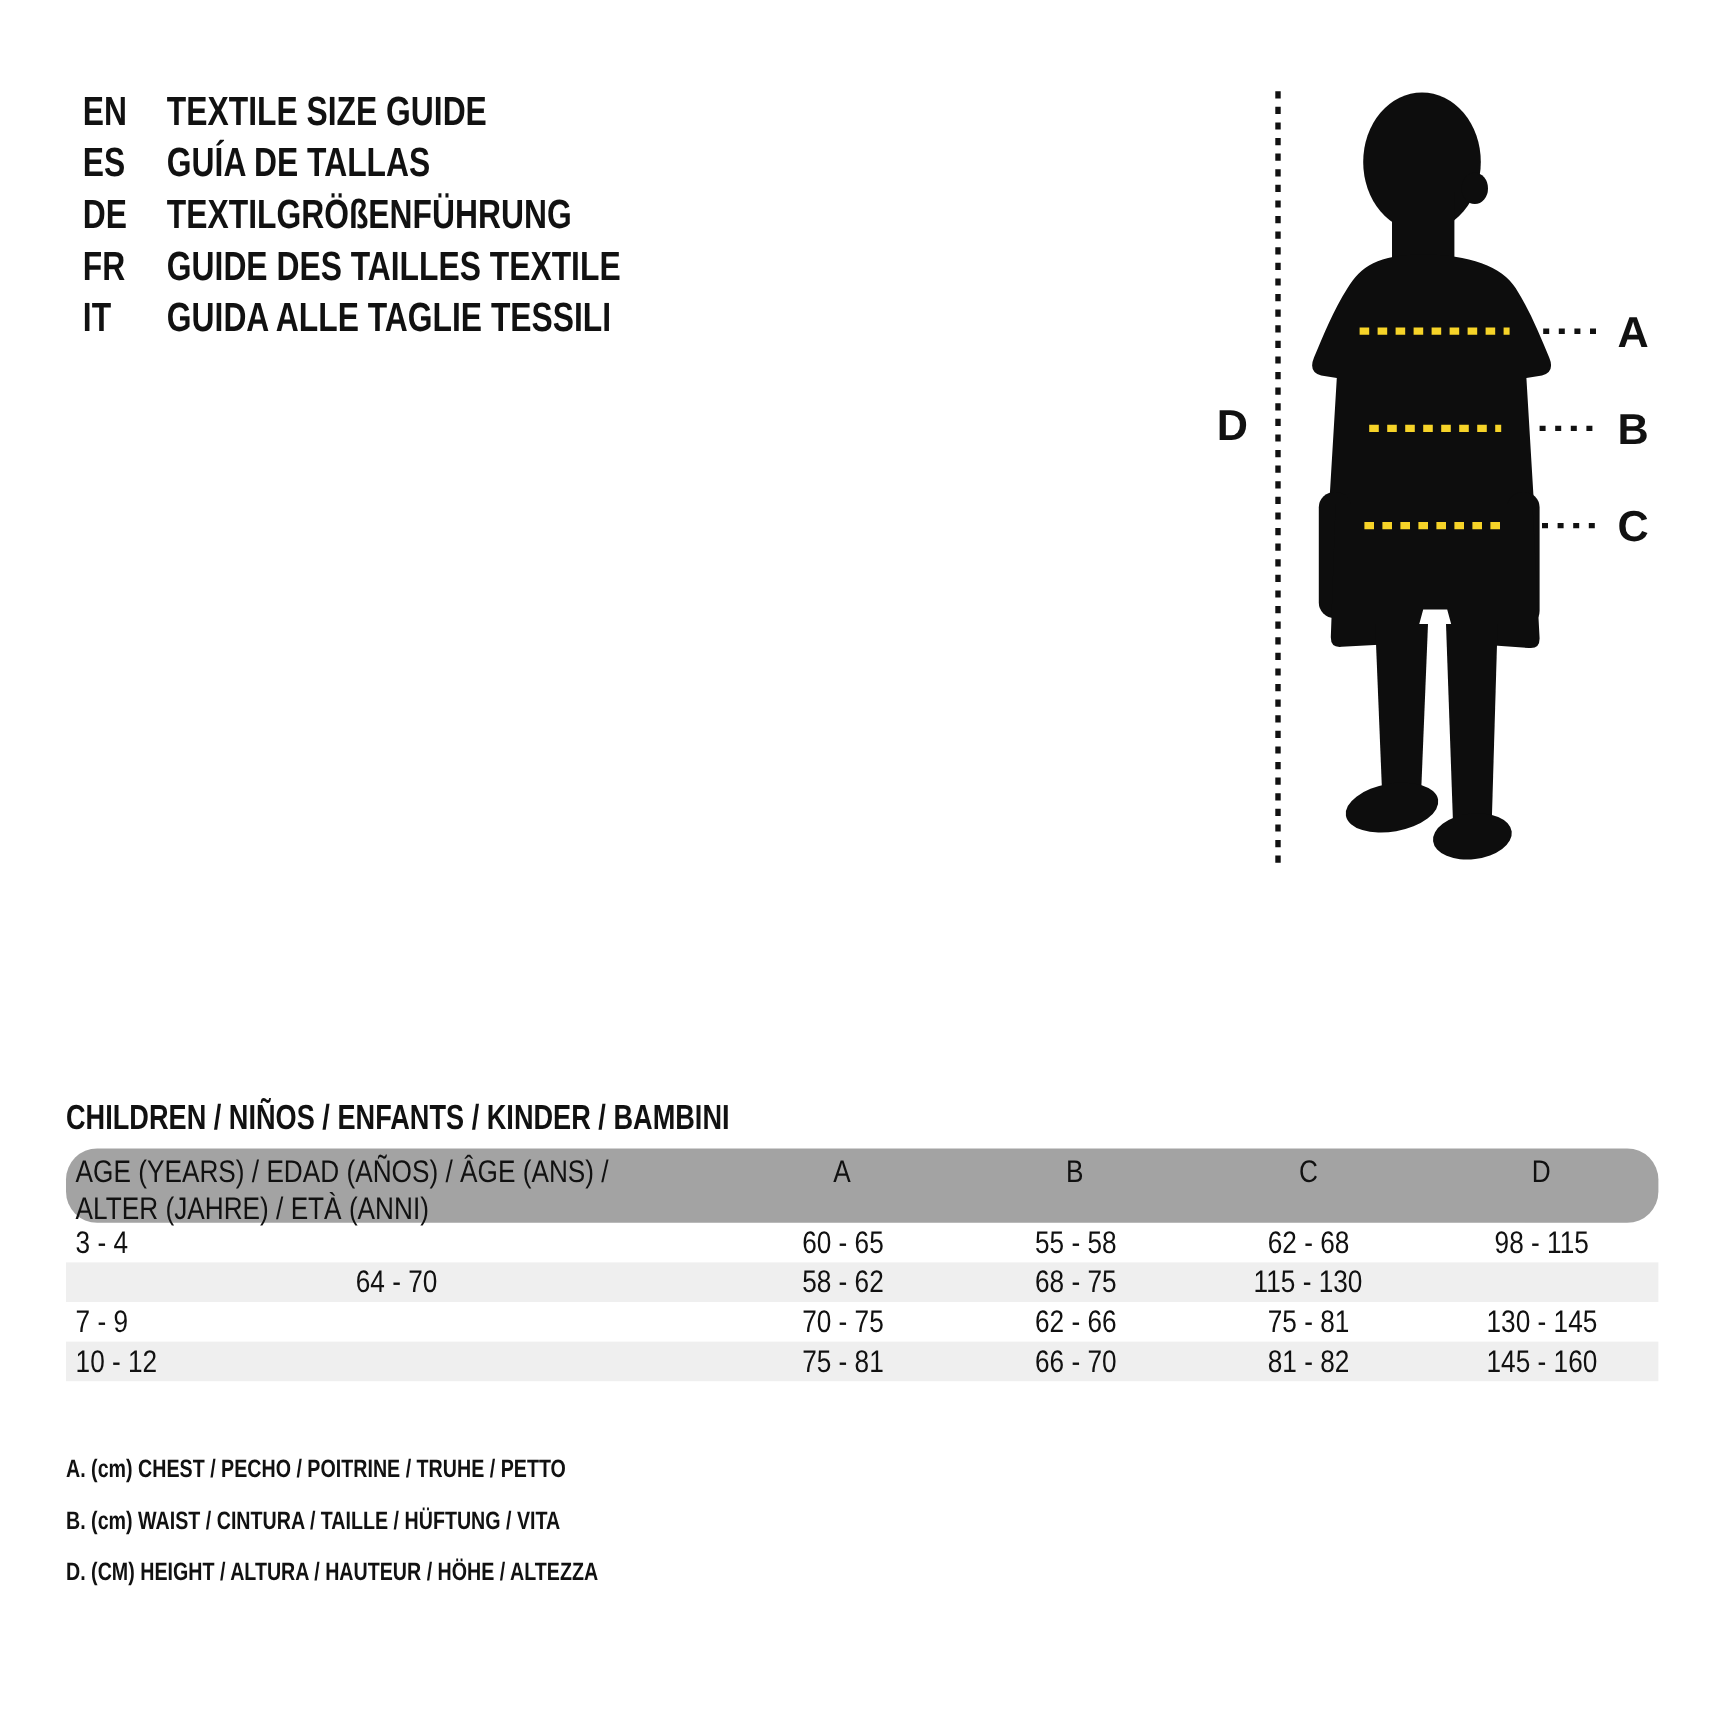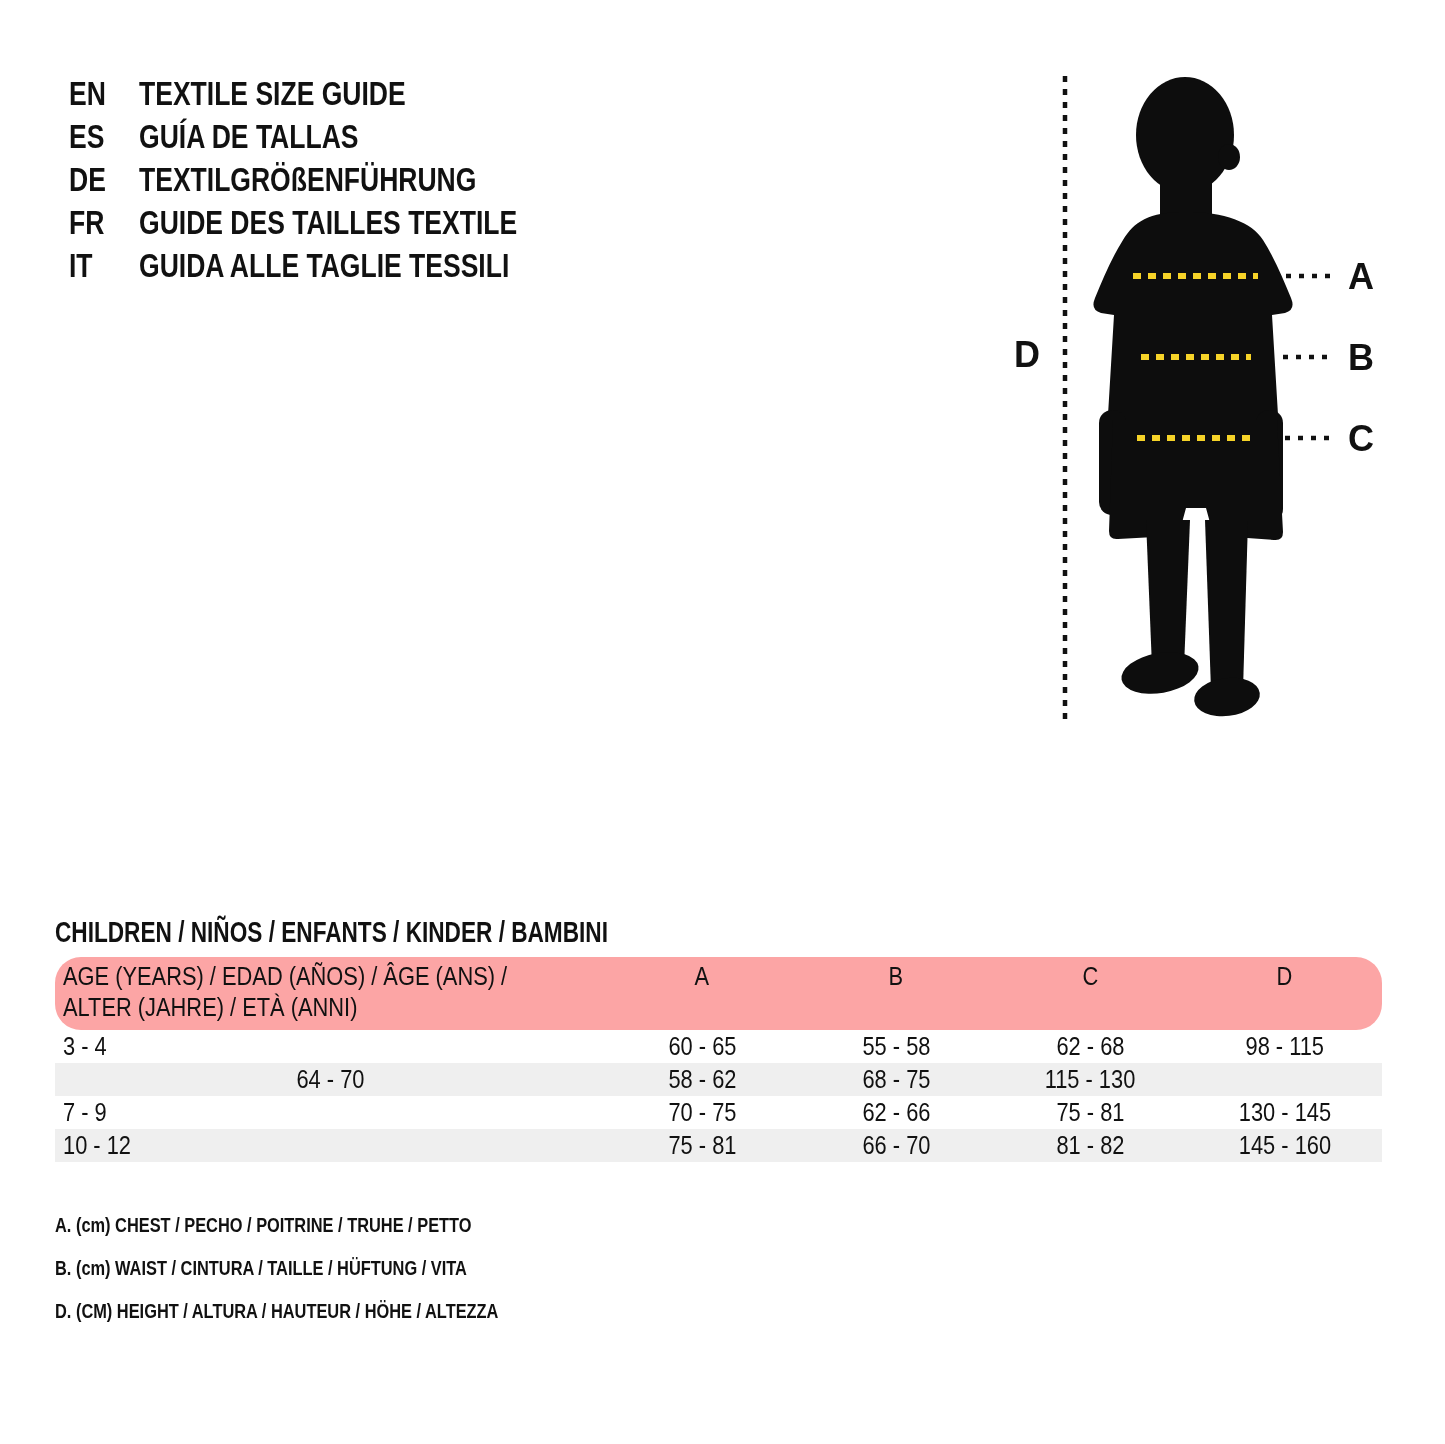--- a/index.html
+++ b/index.html
@@ -24,21 +24,21 @@
 
   
   .figure-svg { position:absolute; left:1000px; top:60px; width:420px; height:680px; }
   .svg-label { font-family:"Liberation Sans", sans-serif; font-weight:700; font-size:36px; fill:#111; }
 
   
   .section-title { position:absolute; left:55px; top:916px; font-size:29px; font-weight:700; }
 
   .size-table { position:absolute; left:55px; top:957px; width:1327px; font-size:26px; }
   .trow { display:grid; grid-template-columns:550px 194px 194px 194px 195px; align-items:center; }
-  .thead { background:#fca5a5; height:73px; align-items:start;border-radius:26px; }
+  .thead { background:#a3a3a3; height:62px; align-items:start;border-radius:26px; }
   .thead .agecell { padding:4px 0 0 8px; line-height:31px; }
   .thead .colcell { padding-top:4px; text-align:center; line-height:31px; }
   .tdata { height:33px; }
   .tdata.alt { background:#efefef; }
   .tdata .agecell { padding-left:8px; }
   .tdata .valcell { text-align:center; }
   .size-table .cond-l { transform:scaleX(0.84); }
   .size-table .cond-c { transform:scaleX(0.84); }
 
   

